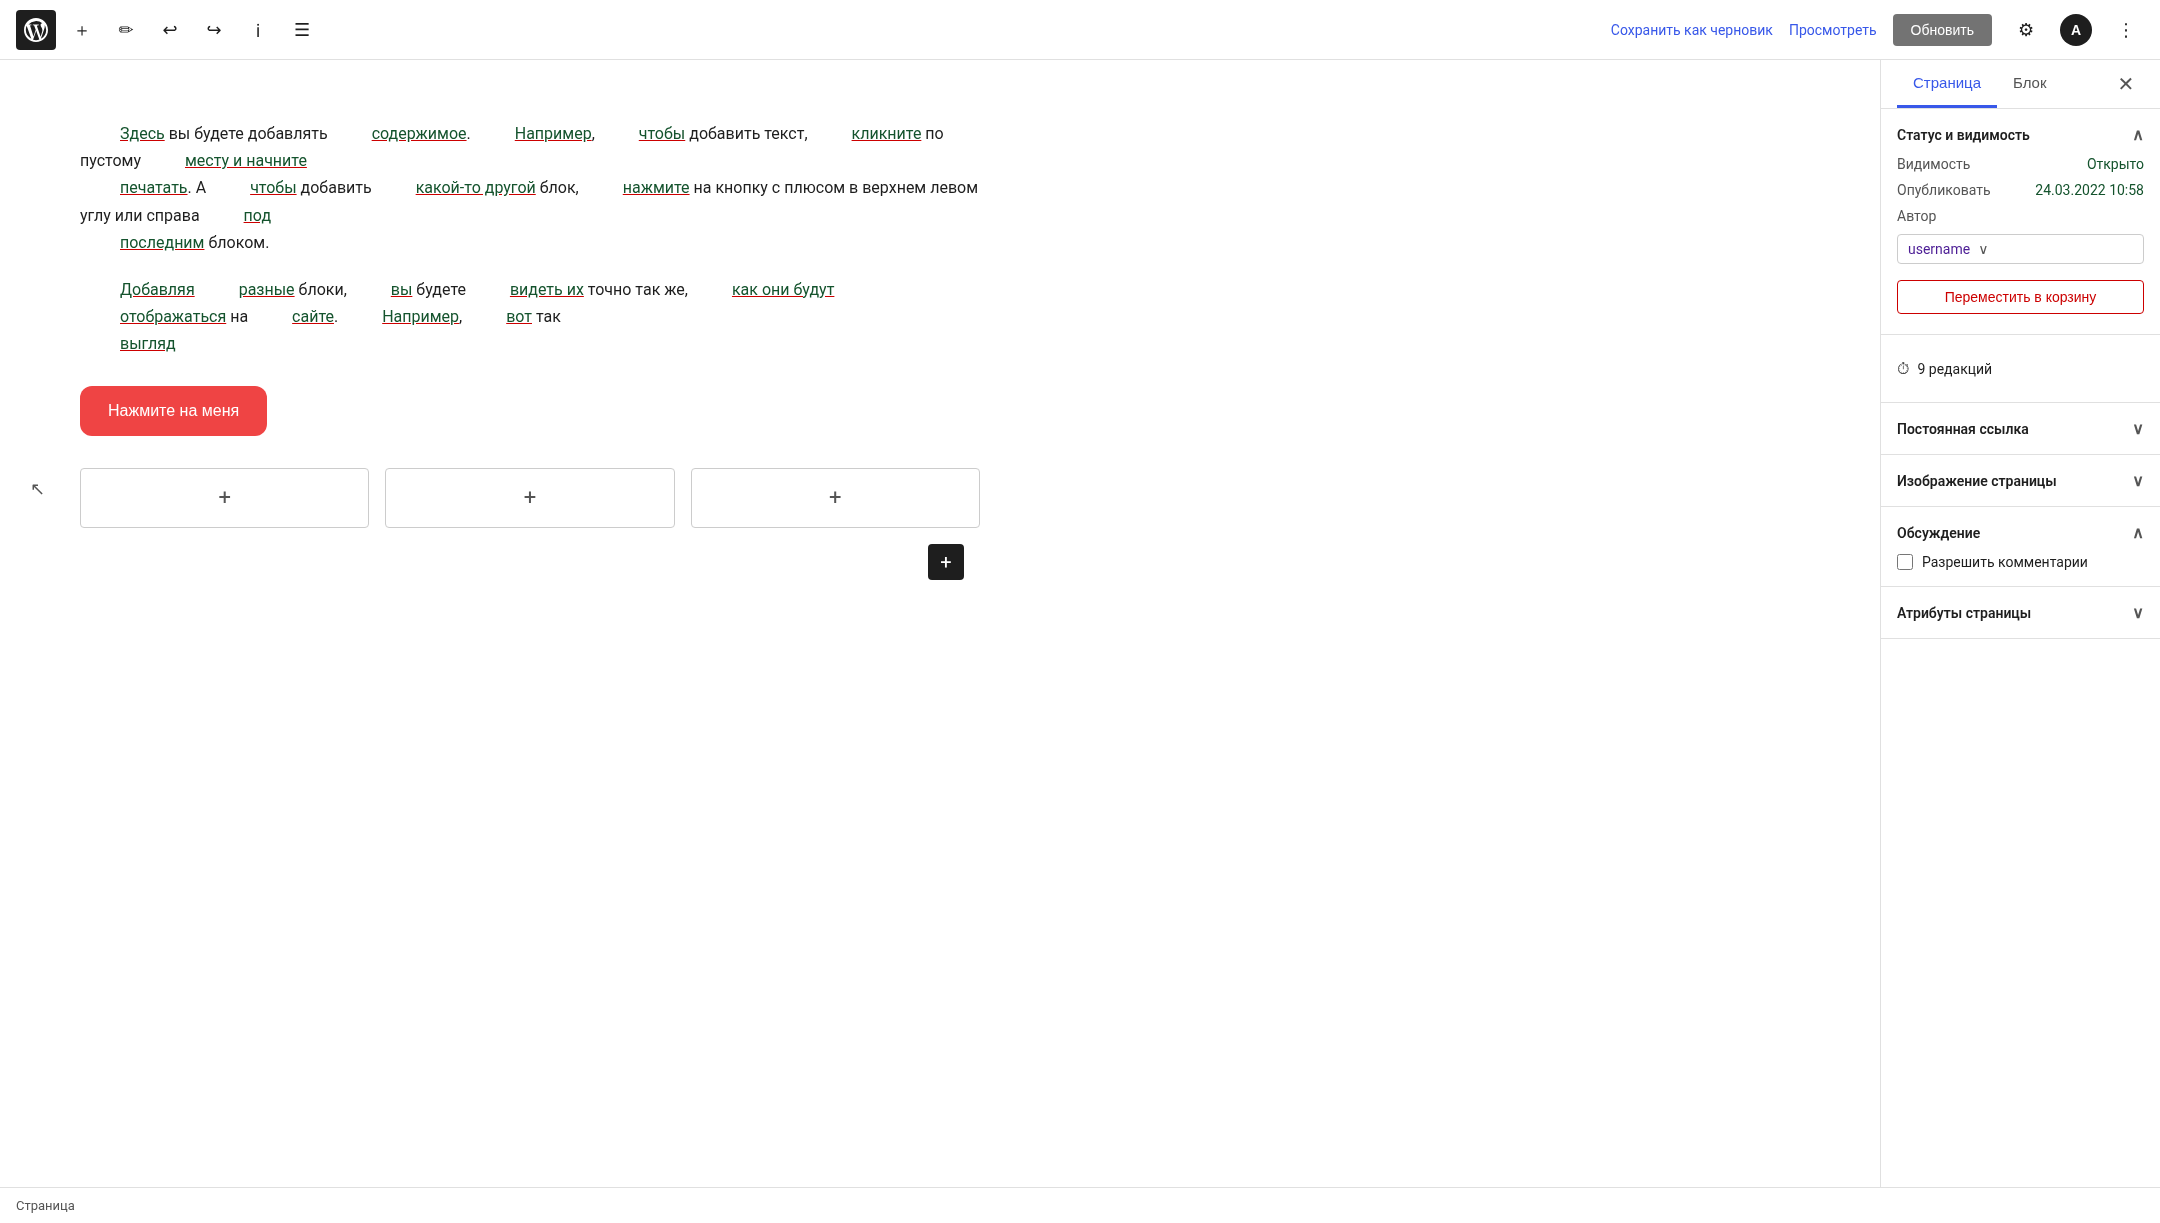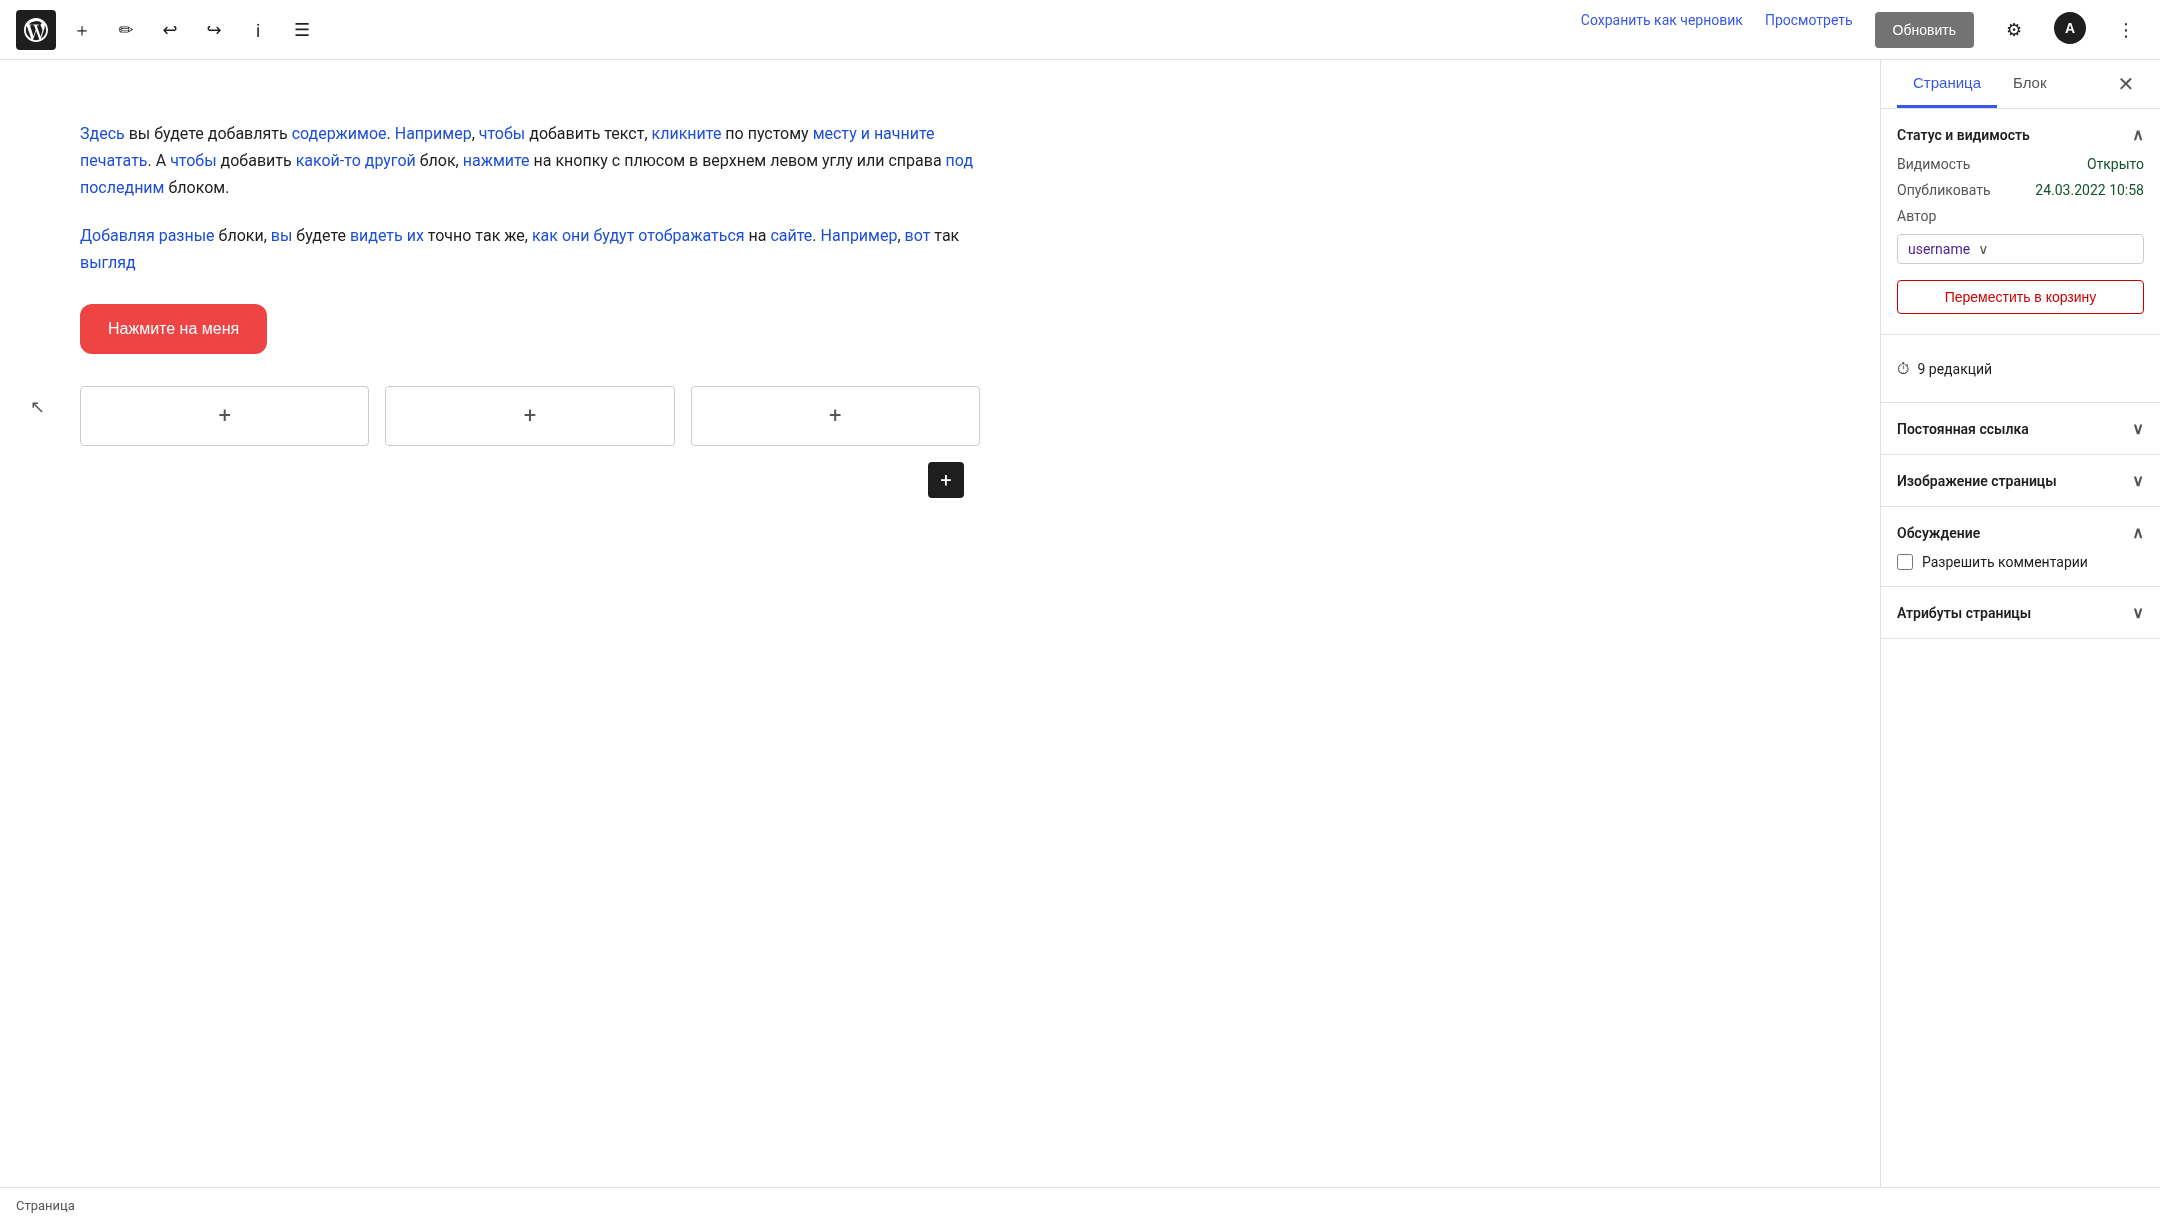--- a/index.html
+++ b/index.html
@@ -21,21 +21,21 @@
     .topbar-btn {
       width: 36px; height: 36px; border: none; background: transparent; cursor: pointer;
       border-radius: 4px; display: flex; align-items: center; justify-content: center;
       font-size: 18px; color: #1e1e1e;
     }
     .topbar-btn-primary {
       background: #737373; color: white; border: none; cursor: pointer;
       padding: 8px 18px; border-radius: 4px; font-size: 14px; font-weight: 500;
     }
     .topbar-center { flex: 1; }
-    .topbar-right { display: flex; gap: 22px; }
+    .topbar-right { display: flex; align-items: center; gap: 16px; }
     .topbar-link { color: #3858e9; text-decoration: none; font-size: 14px; }
     .topbar-icon-btn {
       width: 36px; height: 36px; border: none; background: transparent; cursor: pointer;
       border-radius: 4px; display: flex; align-items: center; justify-content: center;
       font-size: 18px; color: #1e1e1e;
     }
     .avatar-btn {
       width: 32px; height: 32px; border-radius: 50%; background: #1e1e1e;
       display: flex; align-items: center; justify-content: center;
       color: white; font-size: 14px; font-weight: 600; cursor: pointer; border: none;
@@ -53,23 +53,25 @@
       font-size: 42px; font-weight: 700; color: #1e1e1e;
       margin-bottom: 28px; line-height: 1.2;
       text-decoration: underline wavy #cc0000;
       text-decoration-style: wavy;
     }
     .page-content-text {
       font-size: 16px; color: #1e1e1e; line-height: 1.7;
       margin-bottom: 20px; max-width: 900px;
     }
     .page-content-text a, .page-content-text .underline-red {
+      text-decoration: underline;
       text-decoration-color: #cc0000;
-      color: #1d4ed8;
+      color: #14532d;
       text-decoration-style: solid;
+      margin-left: 40px;
     }
     .btn-dark {
       background: #ef4444; color: white; border: none; cursor: pointer;
       padding: 16px 28px; font-size: 16px; font-weight: 500;
       border-radius: 12px; margin-bottom: 32px; margin-top: 8px;
     }
     .blocks-row {
       display: flex; gap: 16px; margin-bottom: 16px; max-width: 900px;
     }
     .block-placeholder {

